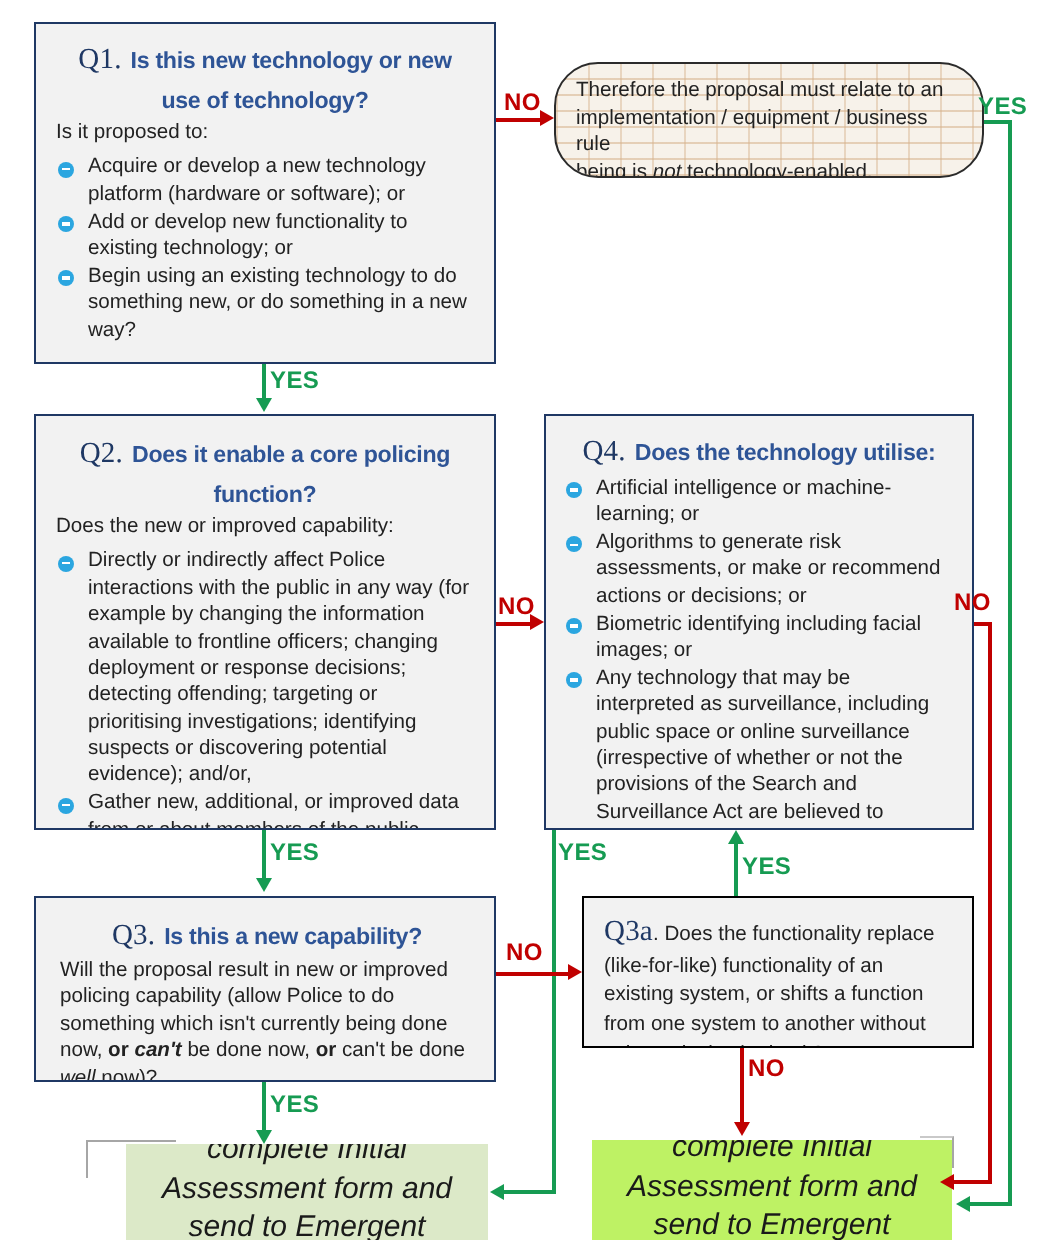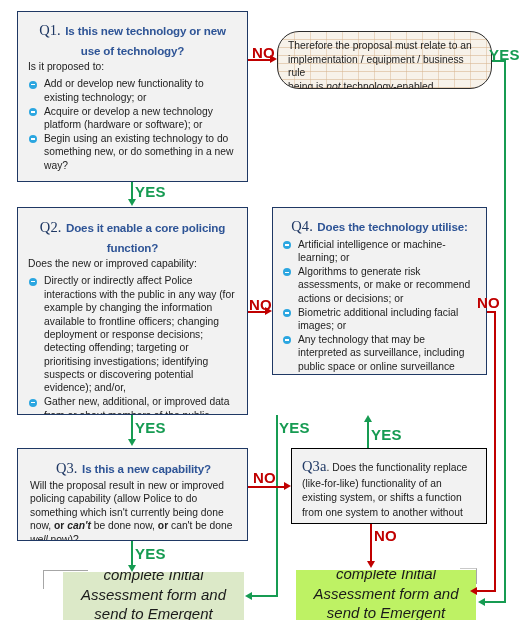--- a/index.html
+++ b/index.html
@@ -89,21 +89,21 @@
   .red-s   { background:#C00000; }
 
   .arrow { position:absolute; width:0; height:0; }
   .arrow.down  { border-left:4.5px solid transparent; border-right:4.5px solid transparent; border-top:7px solid #169B52; }
   .arrow.up    { border-left:4.5px solid transparent; border-right:4.5px solid transparent; border-bottom:7px solid #169B52; }
   .arrow.left-g{ border-top:4.5px solid transparent; border-bottom:4.5px solid transparent; border-right:7px solid #169B52; }
   .arrow.down-r{ border-left:4.5px solid transparent; border-right:4.5px solid transparent; border-top:7px solid #C00000; }
   .arrow.right-r{border-top:4.5px solid transparent; border-bottom:4.5px solid transparent; border-left:7px solid #C00000; }
   .arrow.left-r{ border-top:4.5px solid transparent; border-bottom:4.5px solid transparent; border-right:7px solid #C00000; }
 
-  .lbl { position:absolute; font-size:15px; font-weight:bold; letter-spacing:.2px; white-space:nowrap; }
+  .lbl { position:absolute; font-size:12px; font-weight:bold; letter-spacing:.2px; white-space:nowrap; }
   .lbl.yes { color:#169B52; }
   .lbl.no  { color:#C00000; }
 
   
   .corner {
     position:absolute; border-left:1px solid #A6A6A6; border-top:1px solid #A6A6A6;
   }
   .corner.r { border-left:none; border-right:1px solid #A6A6A6; border-top:1px solid #A6A6A6; }
 </style>
 </head>
@@ -111,22 +111,22 @@
 
 <div id="canvas">
 
   <div class="box pad-q1" style="left:17px; top:11px; width:231px; height:171px;">
     <div class="qhead">
       <span class="qnum">Q1.</span>
       <span class="qtitle">Is this new technology or new use of technology?</span>
     </div>
     <div class="lead">Is it proposed to:</div>
     <ul class="blist">
+      <li><span class="bullet"></span><span>Acquire or develop a new technology platform (hardware or software); or</span></li>
       <li><span class="bullet"></span><span>Add or develop new functionality to existing technology; or</span></li>
-      <li><span class="bullet"></span><span>Acquire or develop a new technology platform (hardware or software); or</span></li>
       <li><span class="bullet"></span><span>Begin using an existing technology to do something new, or do something in a new way?</span></li>
     </ul>
   </div>
 
   <div class="box brick pad-note" style="left:277px; top:31px; width:215px; height:58px;">
     <div class="body-txt">Therefore the proposal must relate to an</div>
     <div class="body-txt">implementation / equipment / business rule</div>
     <div class="body-txt"><span>being is </span><i>not</i><span> technology-enabled.</span></div>
   </div>
 
@@ -135,29 +135,29 @@
       <span class="qnum">Q2.</span>
       <span class="qtitle">Does it enable a core policing function?</span>
     </div>
     <div class="lead">Does the new or improved capability:</div>
     <ul class="blist">
       <li><span class="bullet"></span><span>Directly or indirectly affect Police interactions with the public in any way (for example by changing the information available to frontline officers; changing deployment or response decisions; detecting offending; targeting or prioritising investigations; identifying suspects or discovering potential evidence); and/or,</span></li>
       <li><span class="bullet"></span><span>Gather new, additional, or improved data from or about members of the public (including offenders and victims)?</span></li>
     </ul>
   </div>
 
-  <div class="box pad-q4" style="left:272px; top:207px; width:215px; height:168px;">
+  <div class="box pad-q4" style="left:272px; top:207px; width:215px; height:208px;">
     <div class="qhead">
       <span class="qnum">Q4.</span>
       <span class="qtitle">Does the technology utilise:</span>
     </div>
     <ul class="blist tight">
       <li><span class="bullet"></span><span>Artificial intelligence or machine-learning; or</span></li>
       <li><span class="bullet"></span><span>Algorithms to generate risk assessments, or make or recommend actions or decisions; or</span></li>
-      <li><span class="bullet"></span><span>Biometric additional including facial images; or</span></li>
+      <li><span class="bullet"></span><span>Biometric identifying including facial images; or</span></li>
       <li><span class="bullet"></span><span>Any technology that may be interpreted as surveillance, including public space or online surveillance (irrespective of whether or not the provisions of the Search and Surveillance Act are believed to apply)?</span></li>
     </ul>
   </div>
 
   <div class="box pad-q3" style="left:17px; top:448px; width:231px; height:93px;">
     <div class="qhead">
       <span class="qnum">Q3.</span>
       <span class="qtitle">Is this a new capability?</span>
     </div>
     <div class="body-txt"><span>Will the proposal result in new or improved policing capability (allow Police to do something which isn't currently being done now, </span><b>or </b><i><b>can't</b></i><span> be done now, </span><b>or</b><span> can't be done </span><i>well</i><span> now)?</span></div>

